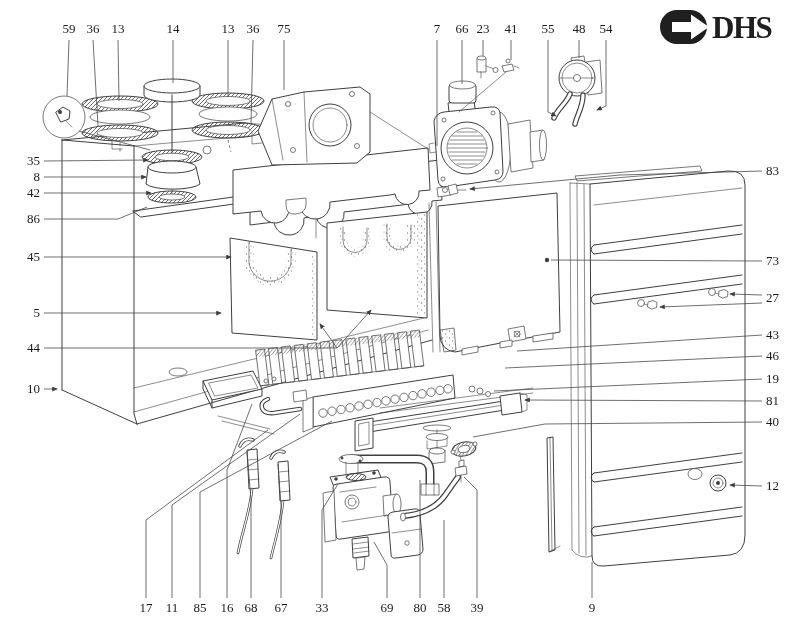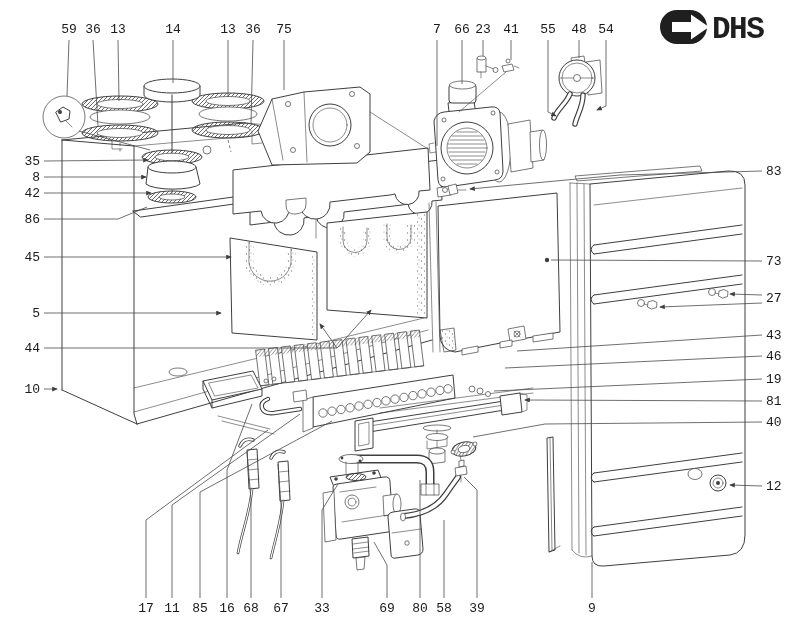--- a/index.html
+++ b/index.html
@@ -1,17 +1,17 @@
 <!DOCTYPE html>
 <html><head>
 <meta charset="utf-8">
 <style>
   html,body{margin:0;padding:0;background:#e8e8e8;}
   .page{width:800px;height:637px;background:#ffffff;position:relative;overflow:hidden;
-        font-family:Liberation Mono, monospace;}
+        font-family:Liberation Serif, serif;}
   svg{position:absolute;left:0;top:0;}
   .ln{stroke:#3f3f3f;stroke-width:1;fill:none;stroke-linejoin:round;stroke-linecap:round;}
   .thin{stroke-width:.6;}
   .fw{fill:#ffffff;stroke:#3f3f3f;stroke-width:1;stroke-linejoin:round;}
   .fwt{fill:#ffffff;stroke:#3f3f3f;stroke-width:.7;stroke-linejoin:round;}
   .ld{stroke:#4a4a4a;stroke-width:.8;fill:none;stroke-linejoin:round;}
   .dash{stroke:#4a4a4a;stroke-width:.7;fill:none;stroke-dasharray:3 2.5;}
   .lbl{font-size:13px;fill:#1a1a1a;}
   .pipe-o{stroke:#3f3f3f;fill:none;stroke-linecap:round;}
   .pipe-i{stroke:#ffffff;fill:none;stroke-linecap:round;}

